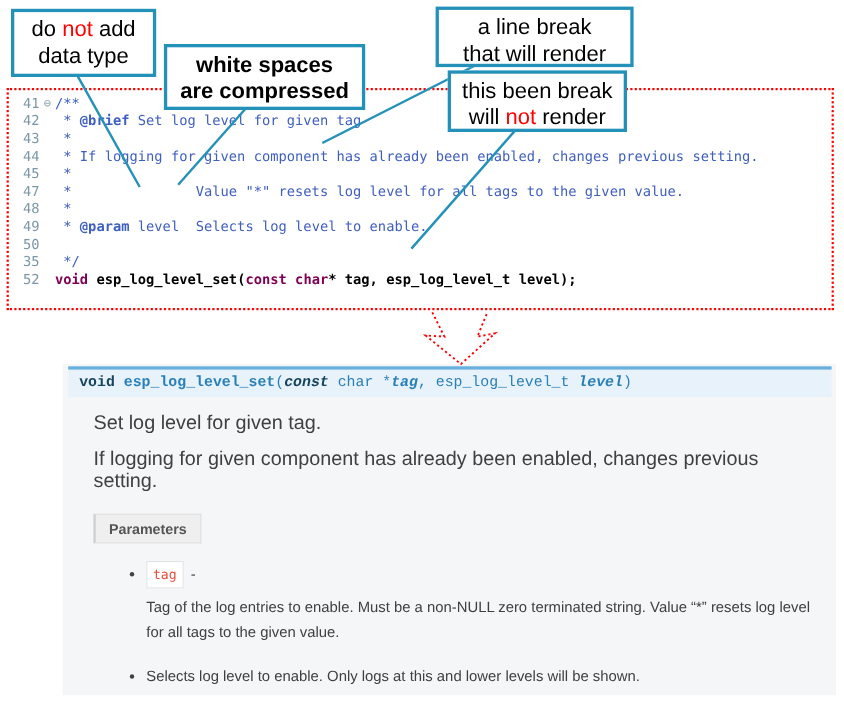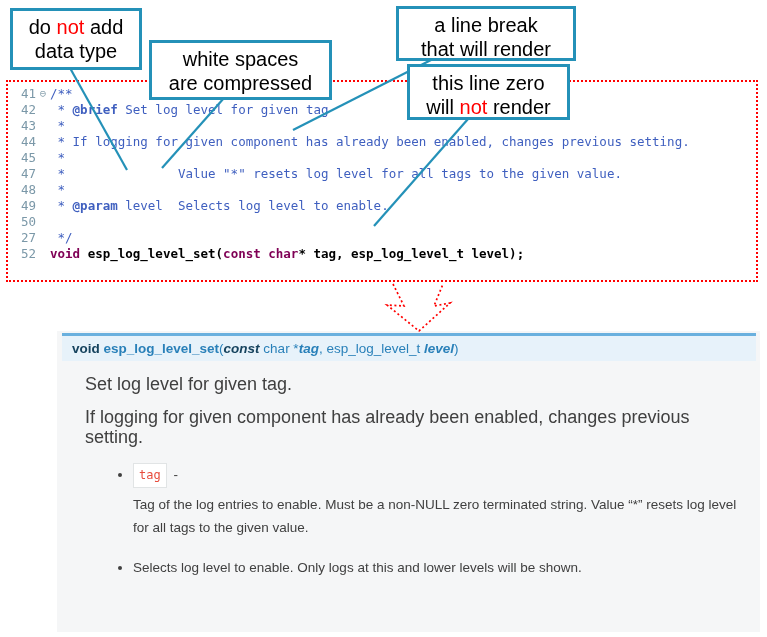--- a/index.html
+++ b/index.html
@@ -24,21 +24,21 @@
   .cmt { color:var(--code-comment,#3f5fbf); }
   .tag { color:var(--code-comment,#3f5fbf); font-weight:bold; }
   .kw  { color:var(--code-keyword,#7f0055); font-weight:bold; }
   .fn  { color:#000; font-weight:bold; }
   .b   { color:#000; font-weight:bold; }
 
   .doc-panel { position:absolute; left:57px; top:331px; width:703px; height:301px;
                background:#f5f6f7; z-index:1; color:#404040; }
   .signature { margin:2px 4px 0 5px; background:var(--signature-bg,#e7f2fa);
                border-top:3px solid var(--signature-border,#6ab0de);
-               padding:4px 10px; font-size:13.5px; line-height:17px; color:var(--signature-text,#2980b9); }
+               padding:4px 10px; font-size:13.5px; line-height:17px; color:var(--signature-text,#2980b9);font-family:Liberation Mono, monospace; }
   .sig-kw { font-weight:bold; color:#16435e; }
   .sig-kw-italic { font-weight:bold; font-style:italic; color:#16435e; }
   .sig-name { font-weight:bold; }
   .sig-plain { }
   .sig-param { font-weight:bold; font-style:italic; }
 
   .doc-p { margin:13px 26px 0 28px; font-size:18px; line-height:20px; }
   .param-label { display:inline-block; margin:20px 0 0 28px; padding:5px 12px;
                  background:#efefef; border:1px solid #e0e0e0; border-left:2px solid #cfcfcf;
                  font-size:13px; font-weight:bold; color:#555; }
@@ -57,44 +57,45 @@
 
   <svg class="overlay" width="767" height="637" viewBox="0 0 767 637">
     <line class="conn" x1="70" y1="68" x2="127" y2="170"></line>
     <line class="conn" x1="224" y1="98" x2="162" y2="168"></line>
     <line class="conn" x1="431" y1="60" x2="293" y2="130"></line>
     <line class="conn" x1="468" y1="119" x2="374" y2="226"></line>
     <path class="arrow" d="M393 284 L404 306 L387 305 L419 331 L450 303 L434 306 L443 284"></path>
   </svg>
 
   <div class="callout" style="left:10px;  top:8px;  width:132px; height:62px;"><span>do </span><span class="red">not</span><span> add</span><br><span>data type</span></div>
-  <div class="callout" style="left:149px; top:40px; width:183px; height:60px;"><span>white spaces</span><br><span>are compressed</span></div>
+  <div class="callout" style="left:149px; top:40px; width:183px; height:60px;font-weight:bold;"><span>white spaces</span><br><span>are compressed</span></div>
   <div class="callout" style="left:396px; top:6px;  width:180px; height:55px;"><span>a line break</span><br><span>that will render</span></div>
-  <div class="callout" style="left:407px; top:64px; width:163px; height:56px;"><span>this line zero</span><br><span>will </span><span class="red">not</span><span> render</span></div>
+  <div class="callout" style="left:407px; top:64px; width:163px; height:56px;"><span>this been break</span><br><span>will </span><span class="red">not</span><span> render</span></div>
 
   <div class="code-block">
     <div>
         <div class="code-line"><span class="lnum">41</span><span class="fold">⊖</span><span class="ltext"><span class="cmt">/**</span></span></div>
         <div class="code-line"><span class="lnum">42</span><span class="fold"></span><span class="ltext"><span class="cmt"> * </span><span class="tag">@brief</span><span class="cmt"> Set log level for given tag</span></span></div>
         <div class="code-line"><span class="lnum">43</span><span class="fold"></span><span class="ltext"><span class="cmt"> *</span></span></div>
         <div class="code-line"><span class="lnum">44</span><span class="fold"></span><span class="ltext"><span class="cmt"> * If logging for given component has already been enabled, changes previous setting.</span></span></div>
         <div class="code-line"><span class="lnum">45</span><span class="fold"></span><span class="ltext"><span class="cmt"> *</span></span></div>
         <div class="code-line"><span class="lnum">47</span><span class="fold"></span><span class="ltext"><span class="cmt"> *               Value "*" resets log level for all tags to the given value.</span></span></div>
         <div class="code-line"><span class="lnum">48</span><span class="fold"></span><span class="ltext"><span class="cmt"> *</span></span></div>
         <div class="code-line"><span class="lnum">49</span><span class="fold"></span><span class="ltext"><span class="cmt"> * </span><span class="tag">@param</span><span class="cmt"> level  Selects log level to enable.</span></span></div>
         <div class="code-line"><span class="lnum">50</span><span class="fold"></span></div>
-        <div class="code-line"><span class="lnum">27</span><span class="fold"></span><span class="ltext"><span class="cmt"> */</span></span></div>
+        <div class="code-line"><span class="lnum">35</span><span class="fold"></span><span class="ltext"><span class="cmt"> */</span></span></div>
         <div class="code-line"><span class="lnum">52</span><span class="fold"></span><span class="ltext"><span class="kw">void</span><span class="b"> </span><span class="fn">esp_log_level_set</span><span class="b">(</span><span class="kw">const</span><span class="b"> </span><span class="kw">char</span><span class="b">* tag, esp_log_level_t level);</span></span></div>
       </div>
   </div>
 
   <div class="doc-panel">
     <div class="signature"><span><span class="sig-kw">void </span><span class="sig-name">esp_log_level_set</span><span class="sig-plain">(</span><span class="sig-kw-italic">const</span><span class="sig-plain"> char *</span><span class="sig-param">tag</span><span class="sig-plain">, esp_log_level_t </span><span class="sig-param">level</span><span class="sig-plain">)</span></span></div>
     <p class="doc-p">Set log level for given tag.</p>
     <p class="doc-p">If logging for given component has already been enabled, changes previous setting.</p>
+    <div class="param-label">Parameters</div>
     <ul class="param-list">
         <li>
           <div class="param-head"><code class="param-chip">tag</code> -</div>
           <div class="param-desc">Tag of the log entries to enable. Must be a non-NULL zero terminated string. Value “*” resets log level for all tags to the given value.</div>
         </li>
         <li>
           <div class="param-desc">Selects log level to enable. Only logs at this and lower levels will be shown.</div>
         </li>
       </ul>
   </div>

